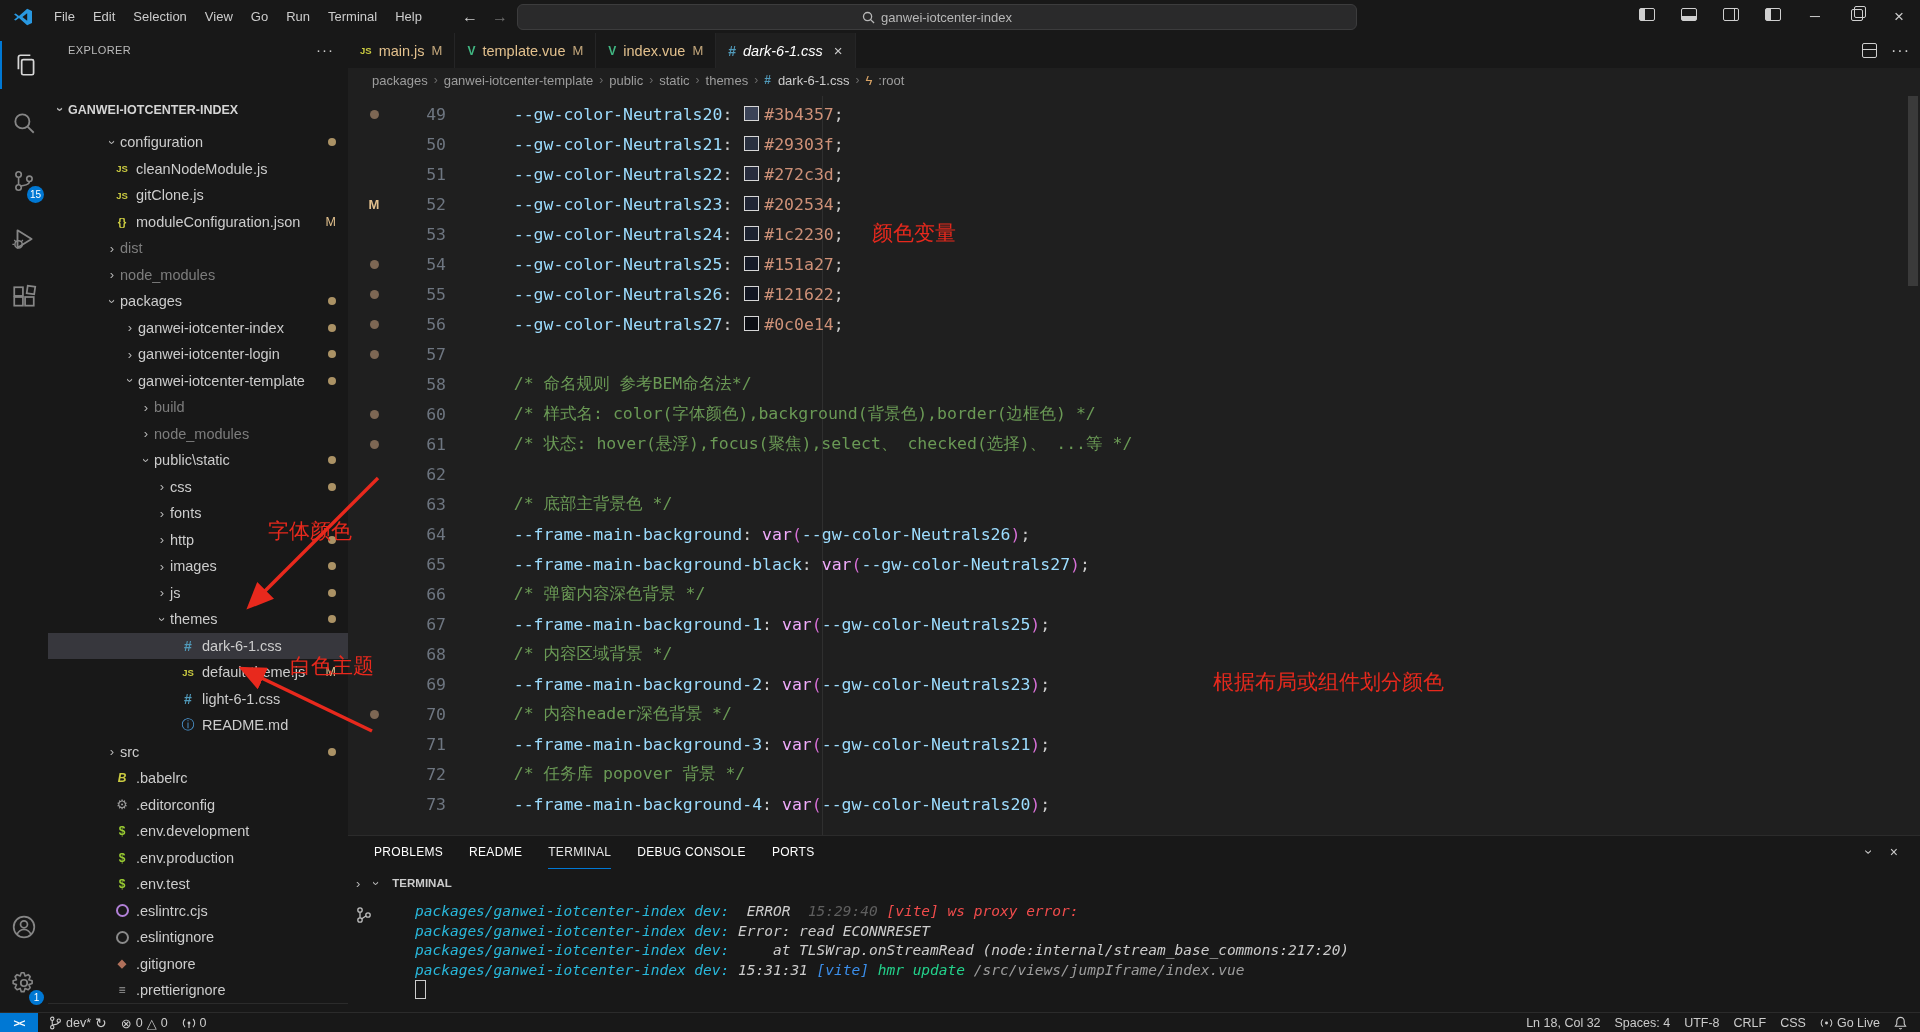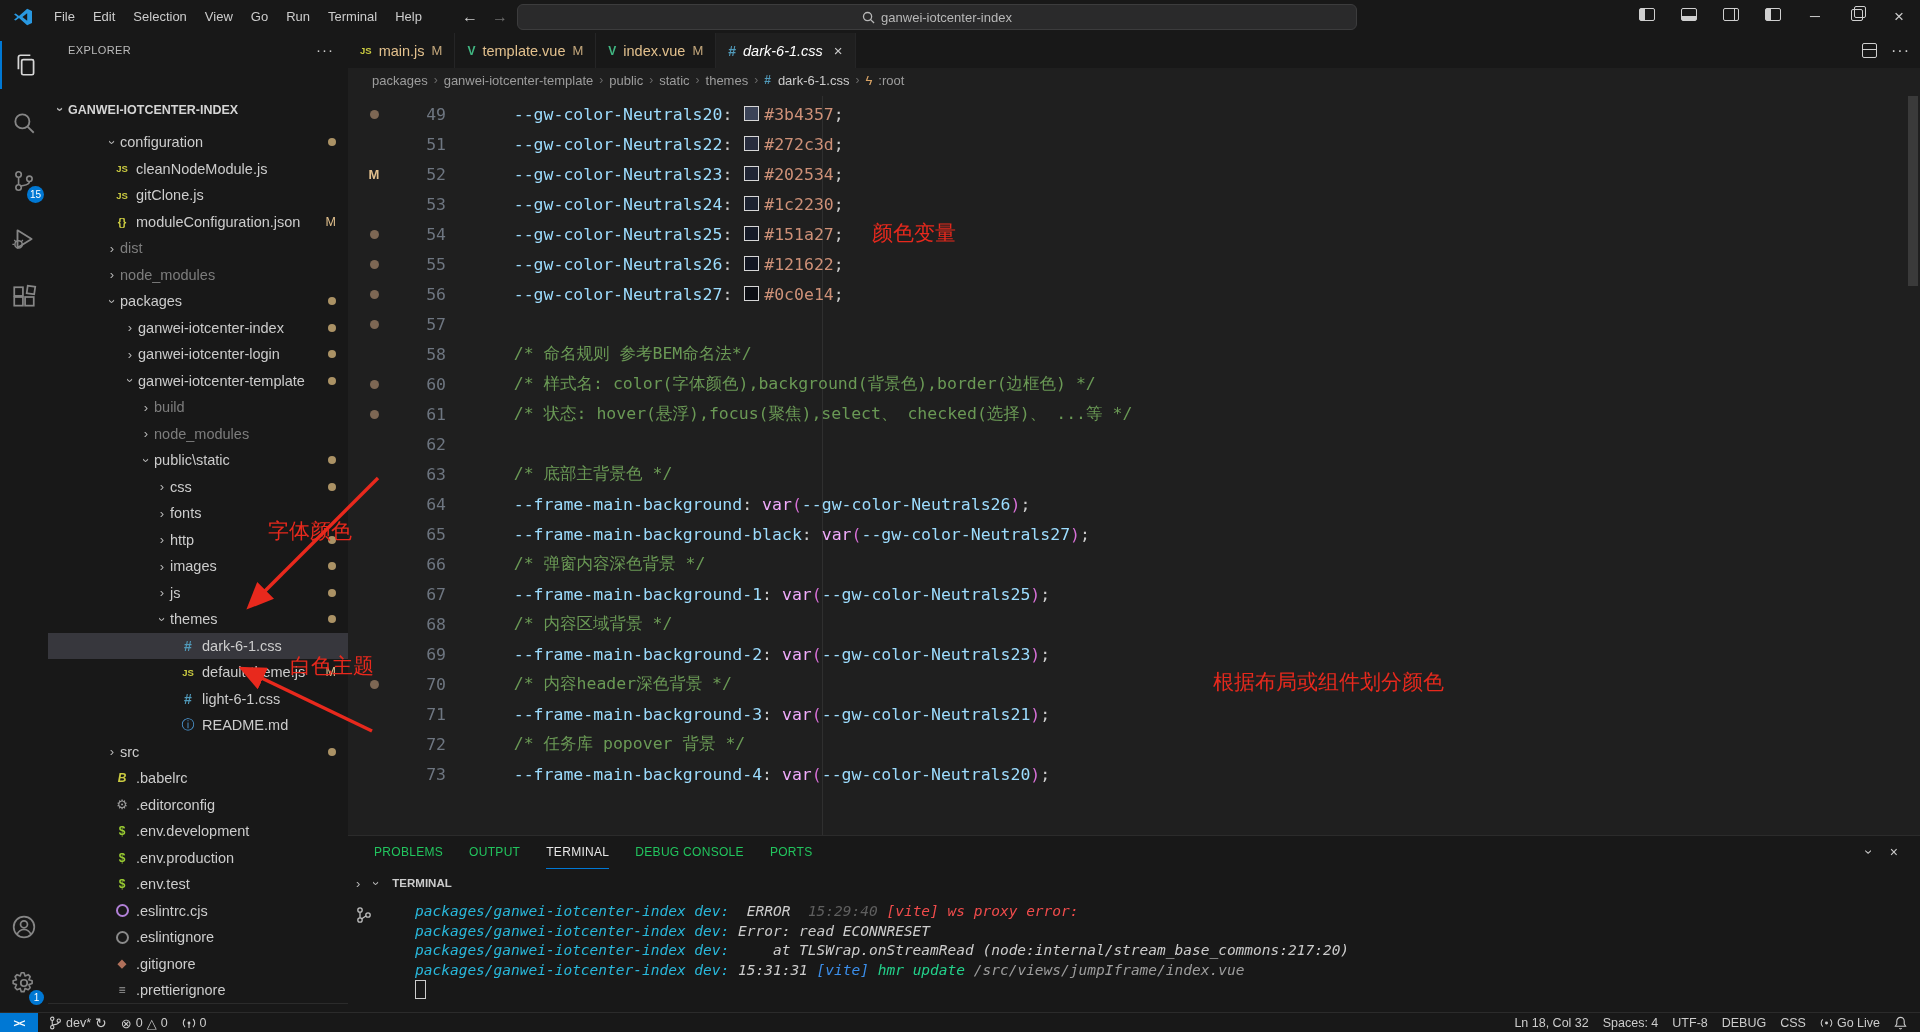--- a/index.html
+++ b/index.html
@@ -86,21 +86,21 @@
   .gM{color:#e2c08d;font-size:13px;font-family:"Liberation Sans",sans-serif;font-weight:bold;}
   .lnum{width:46px;text-align:right;color:#6e7681;flex:none;}
   .lcode{padding-left:28px;}
   .tk-prop{color:#9CDCFE}.tk-pun{color:#cccccc}.tk-val{color:#CE9178}
   .tk-cmt{color:#6A9955}.tk-fn{color:#f0abfc}.tk-par{color:#d670d6}
   .swatch{display:inline-block;width:13px;height:13px;border:1px solid #d6d6d6;vertical-align:-1px;margin:0 5px 0 2px;}
   .scrollbar-thumb{position:absolute;right:2px;top:63px;width:10px;height:190px;background:#3a3a3a;border-radius:0px;}
   
   .panel{position:absolute;left:348px;right:0;top:835px;height:177px;background:#181818;border-top:1px solid #2b2b2b;}
   .panel-tabs{position:absolute;left:26px;top:0;height:32px;display:flex;gap:26px;align-items:center;}
-  .ptab{font-size:12px;color:#22c55e;letter-spacing:.3px;height:32px;line-height:32px;cursor:pointer;}
+  .ptab{font-size:12px;color:#ffffff;letter-spacing:.3px;height:32px;line-height:32px;cursor:pointer;}
   .ptab.active{color:#e7e7e7;border-bottom:1.5px solid #0078d4;}
   .panel-actions{position:absolute;right:22px;top:0;height:32px;display:flex;gap:20px;align-items:center;color:#cccccc;font-size:14px;}
   .pchev{display:inline-block;transform:rotate(-90deg);font-size:14px;}
   .psection{position:absolute;left:8px;top:34px;height:26px;display:flex;align-items:center;gap:8px;}
   .psec-chev{color:#b6b6b6;font-size:13px;}
   .psec-label{font-size:11.5px;font-weight:bold;color:#cccccc;}
   .pfork{position:absolute;left:6px;top:66px;color:#bdbdbd;}
   .term{position:absolute;left:67px;top:66px;right:10px;font-family:"DejaVu Sans Mono","Liberation Mono",monospace;
         font-size:14.5px;line-height:19.5px;white-space:pre;font-style:italic;}
   .tc-p{color:#29b8db}.tc-w{color:#cccccc}.tc-d{color:#5f5f5f}.tc-r{color:#f14c4c}
@@ -437,20 +437,21 @@
         <span class="bc-ico-css">#</span>
         <span style="color: rgb(204, 204, 204);">dark-6-1.css</span>
         <span class="bc-sep">›</span>
         <span class="bc-ico-sym">ϟ</span>
         <span>:root</span>
       </div>
     <div class="indent-guide"></div>
     <div class="code" id="code">
         <div style="height: 3px;"></div>
         <div class="cl"><span class="glyph"><span class="gdot"></span></span><span class="lnum">49</span><span class="lcode"><span class="tk-pun">    </span><span class="tk-prop">--gw-color-Neutrals20</span><span class="tk-pun">: </span><span class="swatch" style="background: rgb(59, 67, 87);"></span><span class="tk-val">#3b4357</span><span class="tk-pun">;</span></span></div>
+        <div class="cl"><span class="glyph"></span><span class="lnum">50</span><span class="lcode"><span class="tk-pun">    </span><span class="tk-prop">--gw-color-Neutrals21</span><span class="tk-pun">: </span><span class="swatch" style="background: rgb(41, 48, 63);"></span><span class="tk-val">#29303f</span><span class="tk-pun">;</span></span></div>
         <div class="cl"><span class="glyph"></span><span class="lnum">51</span><span class="lcode"><span class="tk-pun">    </span><span class="tk-prop">--gw-color-Neutrals22</span><span class="tk-pun">: </span><span class="swatch" style="background: rgb(39, 44, 61);"></span><span class="tk-val">#272c3d</span><span class="tk-pun">;</span></span></div>
         <div class="cl"><span class="glyph"><span class="gM">M</span></span><span class="lnum">52</span><span class="lcode"><span class="tk-pun">    </span><span class="tk-prop">--gw-color-Neutrals23</span><span class="tk-pun">: </span><span class="swatch" style="background: rgb(32, 37, 52);"></span><span class="tk-val">#202534</span><span class="tk-pun">;</span></span></div>
         <div class="cl"><span class="glyph"></span><span class="lnum">53</span><span class="lcode"><span class="tk-pun">    </span><span class="tk-prop">--gw-color-Neutrals24</span><span class="tk-pun">: </span><span class="swatch" style="background: rgb(28, 34, 48);"></span><span class="tk-val">#1c2230</span><span class="tk-pun">;</span></span></div>
         <div class="cl"><span class="glyph"><span class="gdot"></span></span><span class="lnum">54</span><span class="lcode"><span class="tk-pun">    </span><span class="tk-prop">--gw-color-Neutrals25</span><span class="tk-pun">: </span><span class="swatch" style="background: rgb(21, 26, 39);"></span><span class="tk-val">#151a27</span><span class="tk-pun">;</span></span></div>
         <div class="cl"><span class="glyph"><span class="gdot"></span></span><span class="lnum">55</span><span class="lcode"><span class="tk-pun">    </span><span class="tk-prop">--gw-color-Neutrals26</span><span class="tk-pun">: </span><span class="swatch" style="background: rgb(18, 22, 34);"></span><span class="tk-val">#121622</span><span class="tk-pun">;</span></span></div>
         <div class="cl"><span class="glyph"><span class="gdot"></span></span><span class="lnum">56</span><span class="lcode"><span class="tk-pun">    </span><span class="tk-prop">--gw-color-Neutrals27</span><span class="tk-pun">: </span><span class="swatch" style="background: rgb(12, 14, 20);"></span><span class="tk-val">#0c0e14</span><span class="tk-pun">;</span></span></div>
         <div class="cl"><span class="glyph"><span class="gdot"></span></span><span class="lnum">57</span><span class="lcode"></span></div>
         <div class="cl"><span class="glyph"></span><span class="lnum">58</span><span class="lcode"><span class="tk-pun">    </span><span class="tk-cmt">/* 命名规则 参考BEM命名法*/</span></span></div>
         <div class="cl"><span class="glyph"><span class="gdot"></span></span><span class="lnum">60</span><span class="lcode"><span class="tk-pun">    </span><span class="tk-cmt">/* 样式名: color(字体颜色),background(背景色),border(边框色) */</span></span></div>
         <div class="cl"><span class="glyph"><span class="gdot"></span></span><span class="lnum">61</span><span class="lcode"><span class="tk-pun">    </span><span class="tk-cmt">/* 状态: hover(悬浮),focus(聚焦),select、 checked(选择)、 ...等 */</span></span></div>
@@ -466,21 +467,21 @@
         <div class="cl"><span class="glyph"></span><span class="lnum">71</span><span class="lcode"><span class="tk-pun">    </span><span class="tk-prop">--frame-main-background-3</span><span class="tk-pun">: </span><span class="tk-fn">var</span><span class="tk-par">(</span><span class="tk-prop">--gw-color-Neutrals21</span><span class="tk-par">)</span><span class="tk-pun">;</span></span></div>
         <div class="cl"><span class="glyph"></span><span class="lnum">72</span><span class="lcode"><span class="tk-pun">    </span><span class="tk-cmt">/* 任务库 popover 背景 */</span></span></div>
         <div class="cl"><span class="glyph"></span><span class="lnum">73</span><span class="lcode"><span class="tk-pun">    </span><span class="tk-prop">--frame-main-background-4</span><span class="tk-pun">: </span><span class="tk-fn">var</span><span class="tk-par">(</span><span class="tk-prop">--gw-color-Neutrals20</span><span class="tk-par">)</span><span class="tk-pun">;</span></span></div>
       </div>
     <div class="scrollbar-thumb"></div>
   </div>
 
   <div class="panel">
     <div class="panel-tabs" id="paneltabs">
         <div class="ptab">PROBLEMS</div>
-        <div class="ptab">OUTPUT</div>
+        <div class="ptab">README</div>
         <div class="ptab active">TERMINAL</div>
         <div class="ptab">DEBUG CONSOLE</div>
         <div class="ptab">PORTS</div>
       </div>
     <div class="panel-actions">
       <span class="pchev">‹</span>
       <span>×</span>
     </div>
     <div class="psection">
       <span class="psec-chev">›</span>
@@ -519,21 +520,21 @@
           <path d="M3 2 a5.5 5.5 0 0 0 0 8 M11 2 a5.5 5.5 0 0 1 0 8" fill="none" stroke="#ccc" stroke-width="1.1"></path>
           <circle cx="7" cy="6" r="1.4" fill="#ccc"></circle>
           <path d="M7 7 v4" stroke="#ccc" stroke-width="1.1"></path>
         </svg>
       <span>0</span>
     </div>
     <div class="sb-right" id="statusright">
         <div class="sb-item">Ln 18, Col 32</div>
         <div class="sb-item">Spaces: 4</div>
         <div class="sb-item">UTF-8</div>
-        <div class="sb-item">DEBUG</div>
+        <div class="sb-item">CRLF</div>
         <div class="sb-item">CSS</div>
         <div class="sb-item">
           <svg width="13" height="12" viewBox="0 0 14 12">
             <path d="M3 2 a5.5 5.5 0 0 0 0 8 M11 2 a5.5 5.5 0 0 1 0 8" fill="none" stroke="#ccc" stroke-width="1.1"></path>
             <circle cx="7" cy="6" r="1.6" fill="#ccc"></circle>
           </svg>
           <span>Go Live</span>
         </div>
         <div class="sb-item" style="margin-right: 6px;">
           <svg width="13" height="14" viewBox="0 0 14 15">

